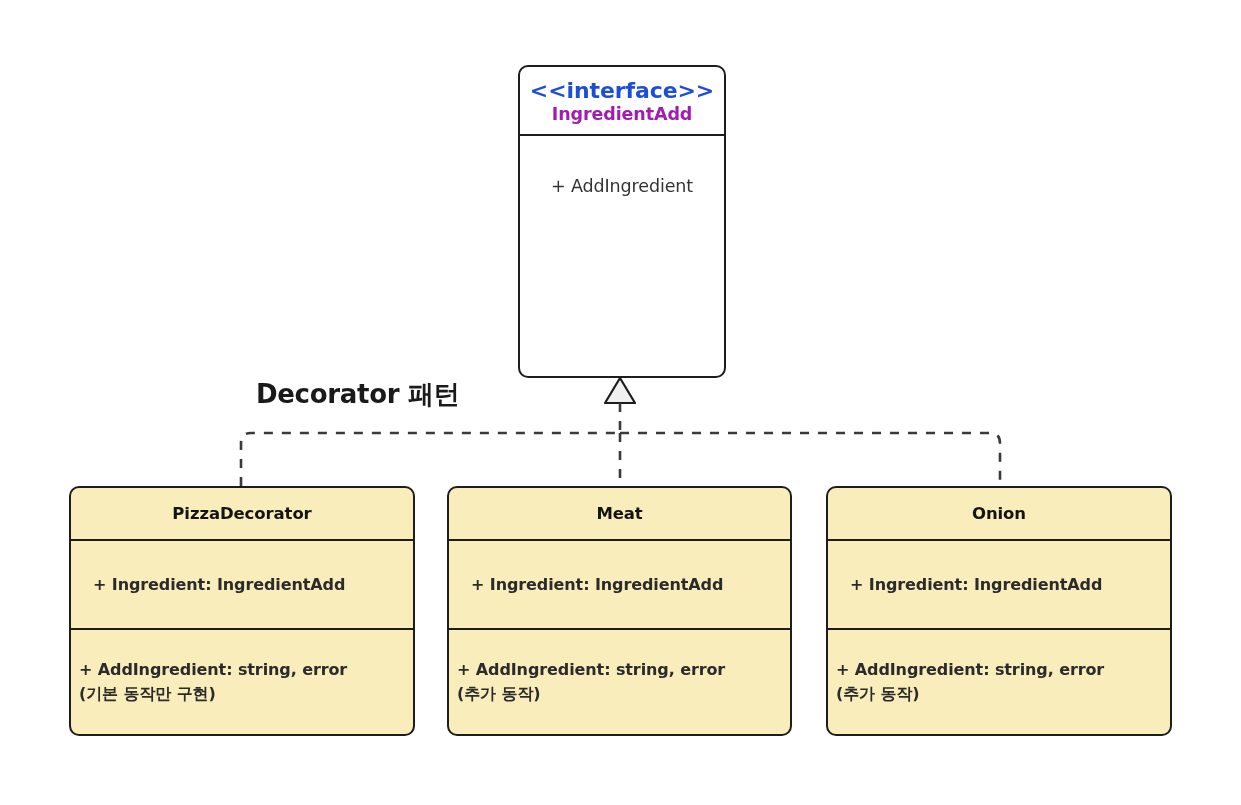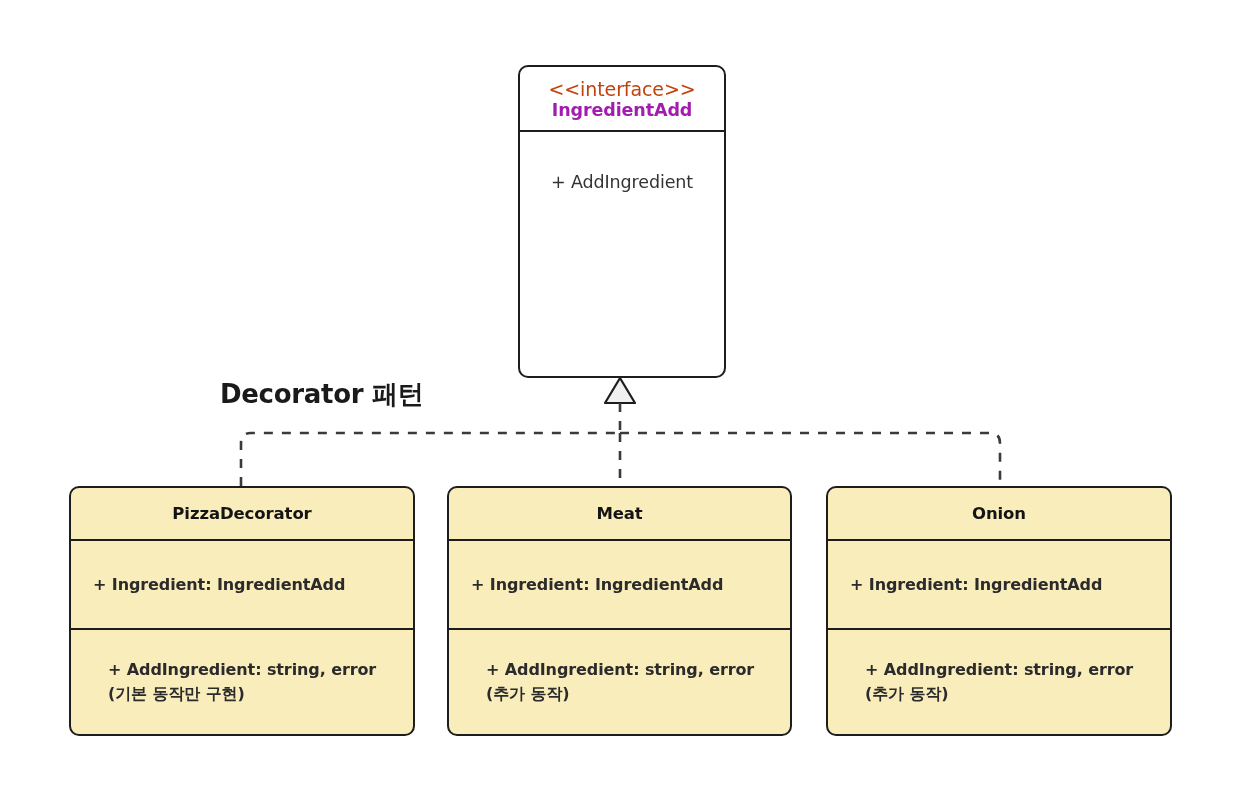--- a/index.html
+++ b/index.html
@@ -50,24 +50,24 @@
   }
   .iface-header {
     box-sizing: border-box;
     width: 100%;
     padding: 11px 8px 8px 8px;
     text-align: center;
     border-bottom: 2.2px solid #1d1d1d;
   }
   .iface-stereotype {
     display: block;
-    font-size: 19px;
+    font-size: 22px;
     line-height: 1.18;
-    color: #c2410c;
-    font-weight: 400;
+    color: #1d4ed8;
+    font-weight: 700;
     letter-spacing: -0.1px;
   }
   .iface-name {
     display: block;
     font-size: 17.5px;
     line-height: 1.25;
     color: #a21caf;
     font-weight: 700;
     letter-spacing: -0.1px;
   }
@@ -123,33 +123,33 @@
     color: #2b2b2b;
     letter-spacing: -0.1px;
   }
   .class-methods {
     box-sizing: border-box;
     width: 100%;
     height: 103px;
     display: flex;
     flex-direction: column;
     justify-content: center;
-    padding: 0 37px;
+    padding: 0 8px;
     font-size: 16px;
     font-weight: 700;
     color: #2b2b2b;
     letter-spacing: -0.1px;
     line-height: 1.45;
   }
   .class-methods .mline { display: block; white-space: nowrap; }
 
   
   #diagram-title {
     position: absolute;
-    left: 220px;
+    left: 256px;
     top: 377px;
     font-size: 26px;
     font-weight: 700;
     color: #1a1a1a;
     letter-spacing: -0.3px;
     white-space: nowrap;
   }
 </style>
 </head>
 <body>

